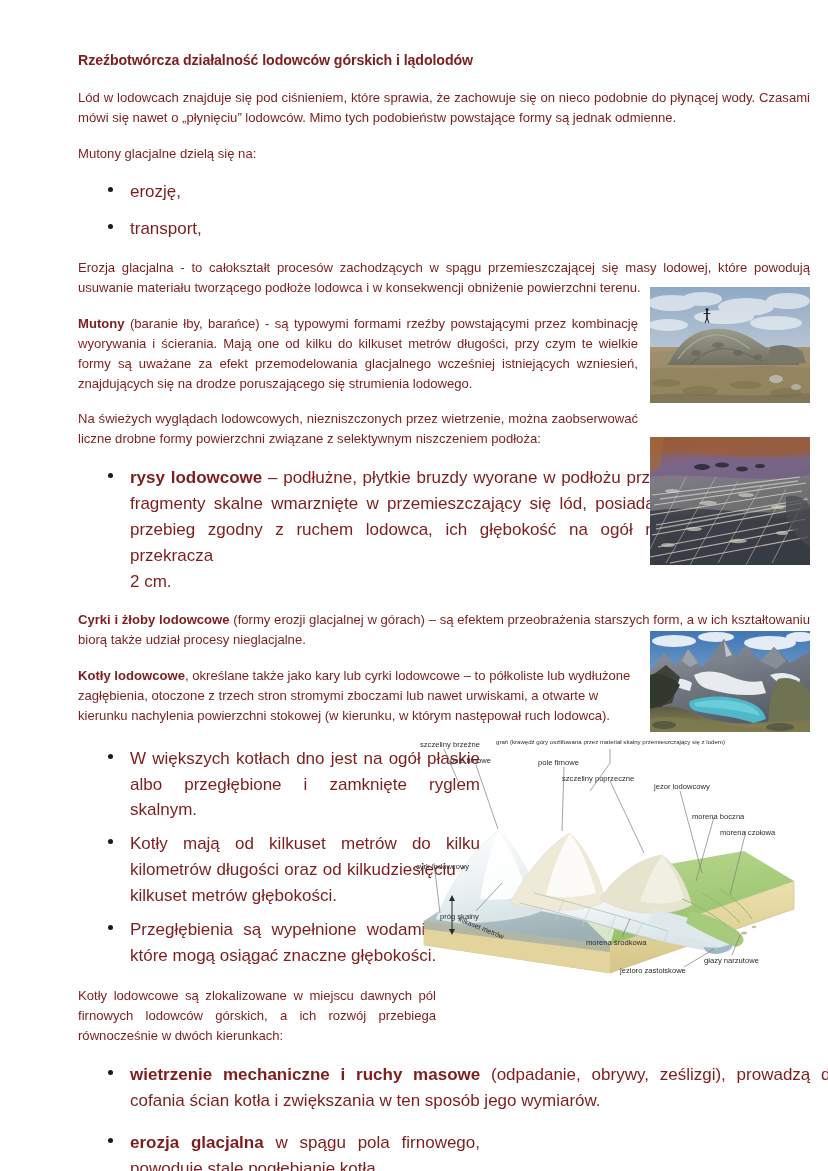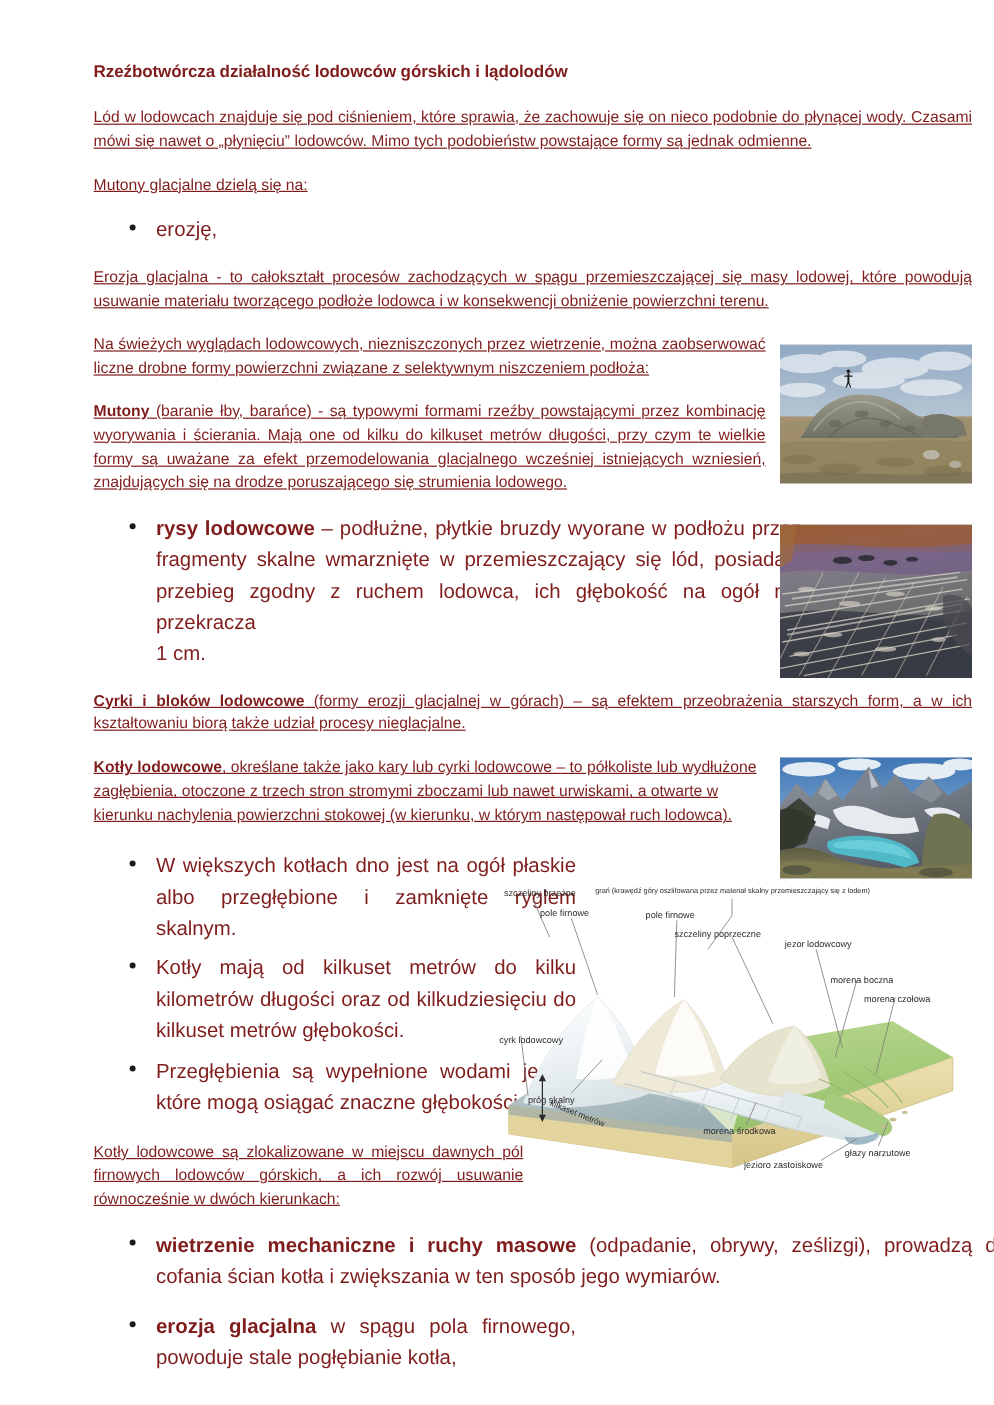--- a/index.html
+++ b/index.html
@@ -32,21 +32,20 @@
     margin: 0 0 18px 0;
     line-height: 1.25;
     letter-spacing: -0.1px;
   }
 
   p.para {
     font-size: 13.1px;
     line-height: 1.52;
     margin: 0 0 16px 0;
     text-align: justify;
-    text-decoration: underline;
   }
   p.para.left { text-align: left; }
 
   .narrow { width: 560px; }
   .narrow2 { width: 560px; }
   .narrow3 { width: 560px; }
   .narrow4 { width: 358px; }
 
   ul.bullets {
     margin: 0 0 16px 0;
@@ -111,43 +110,44 @@
   <div class="content">
 
     <h1 class="doc-title">Rzeźbotwórcza działalność lodowców górskich i lądolodów</h1>
 
     <p class="para">Lód w lodowcach znajduje się pod ciśnieniem, które sprawia, że zachowuje się on nieco podobnie do płynącej wody. Czasami mówi się nawet o „płynięciu” lodowców. Mimo tych podobieństw powstające formy są jednak odmienne.</p>
 
     <p class="para left">Mutony glacjalne dzielą się na:</p>
 
     <ul class="bullets simple">
       <li>erozję,</li>
+      <li>transport,</li>
     </ul>
 
     <p class="para" style="margin-top:16px;">Erozja glacjalna - to całokształt procesów zachodzących w spągu przemieszczającej się masy lodowej, które powodują usuwanie materiału tworzącego podłoże lodowca i w konsekwencji obniżenie powierzchni terenu.</p>
 
+    <p class="para narrow"><b>Mutony</b><span> (baranie łby, barańce) - są typowymi formami rzeźby powstającymi przez kombinację wyorywania i ścierania. Mają one od kilku do kilkuset metrów długości, przy czym te wielkie formy są uważane za efekt przemodelowania glacjalnego wcześniej istniejących wzniesień, znajdujących się na drodze poruszającego się strumienia lodowego.</span></p>
+
     <p class="para narrow2">Na świeżych wyglądach lodowcowych, niezniszczonych przez wietrzenie, można zaobserwować liczne drobne formy powierzchni związane z selektywnym niszczeniem podłoża:</p>
 
-    <p class="para narrow"><b>Mutony</b><span> (baranie łby, barańce) - są typowymi formami rzeźby powstającymi przez kombinację wyorywania i ścierania. Mają one od kilku do kilkuset metrów długości, przy czym te wielkie formy są uważane za efekt przemodelowania glacjalnego wcześniej istniejących wzniesień, znajdujących się na drodze poruszającego się strumienia lodowego.</span></p>
-
     <ul class="bullets" style="width:560px;">
-      <li><b>rysy lodowcowe</b><span> – podłużne, płytkie bruzdy wyorane w podłożu przez fragmenty skalne wmarznięte w przemieszczający się lód, posiadają przebieg zgodny z ruchem lodowca, ich głębokość na ogół nie przekracza</span><br><span>1 cm.</span></li>
+      <li><b>rysy lodowcowe</b><span> – podłużne, płytkie bruzdy wyorane w podłożu przez fragmenty skalne wmarznięte w przemieszczający się lód, posiadają przebieg zgodny z ruchem lodowca, ich głębokość na ogół nie przekracza</span><br><span>2 cm.</span></li>
     </ul>
 
-    <p class="para" style="margin-top:16px;"><b>Cyrki i bloków lodowcowe</b><span> (formy erozji glacjalnej w górach) – są efektem przeobrażenia starszych form, a w ich kształtowaniu biorą także udział procesy nieglacjalne.</span></p>
+    <p class="para" style="margin-top:16px;"><b>Cyrki i żłoby lodowcowe</b><span> (formy erozji glacjalnej w górach) – są efektem przeobrażenia starszych form, a w ich kształtowaniu biorą także udział procesy nieglacjalne.</span></p>
 
     <p class="para narrow3 left"><b>Kotły lodowcowe</b><span>, określane także jako kary lub cyrki lodowcowe – to półkoliste lub wydłużone zagłębienia, otoczone z trzech stron stromymi zboczami lub nawet urwiskami, a otwarte w kierunku nachylenia powierzchni stokowej (w kierunku, w którym następował ruch lodowca).</span></p>
 
     <ul class="bullets" style="width:372px;margin-top:20px;">
       <li>W większych kotłach dno jest na ogół płaskie albo przegłębione i zamknięte ryglem skalnym.</li>
       <li>Kotły mają od kilkuset metrów do kilku kilometrów długości oraz od kilkudziesięciu do kilkuset metrów głębokości.</li>
       <li class="lastli">Przegłębienia są wypełnione wodami jezior, które mogą osiągać znaczne głębokości.</li>
     </ul>
 
-    <p class="para narrow4" style="margin-top:18px;">Kotły lodowcowe są zlokalizowane w miejscu dawnych pól firnowych lodowców górskich, a ich rozwój usuwanie równocześnie w dwóch kierunkach:</p>
+    <p class="para narrow4" style="margin-top:18px;">Kotły lodowcowe są zlokalizowane w miejscu dawnych pól firnowych lodowców górskich, a ich rozwój przebiega równocześnie w dwóch kierunkach:</p>
 
     <ul class="bullets" style="width:732px;margin-top:0;">
       <li class="lastli"><b>wietrzenie mechaniczne i ruchy masowe</b><span> (odpadanie, obrywy, ześlizgi), prowadzą do cofania ścian kotła i zwiększania w ten sposób jego wymiarów.</span></li>
     </ul>
 
     <ul class="bullets" style="width:372px;margin-top:16px;">
       <li><b>erozja glacjalna</b><span> w spągu pola firnowego, powoduje stale pogłębianie kotła,</span></li>
     </ul>
 
   </div>

